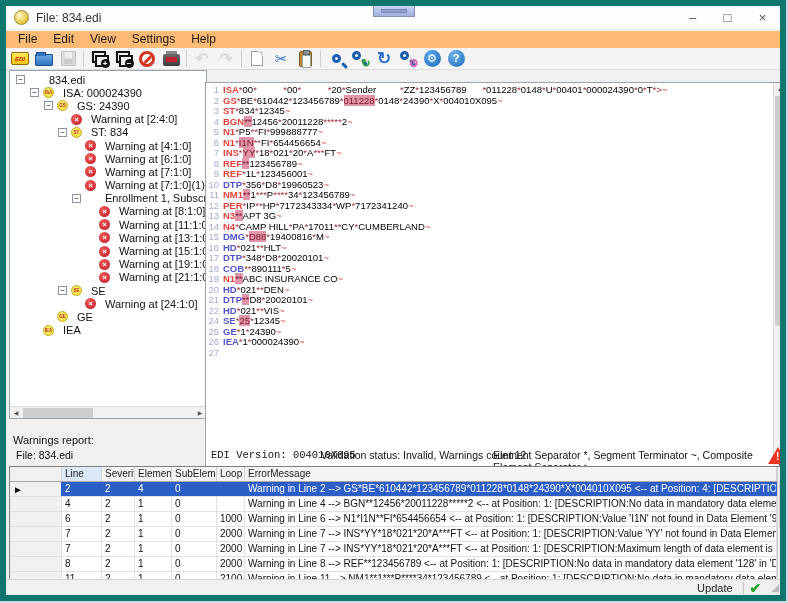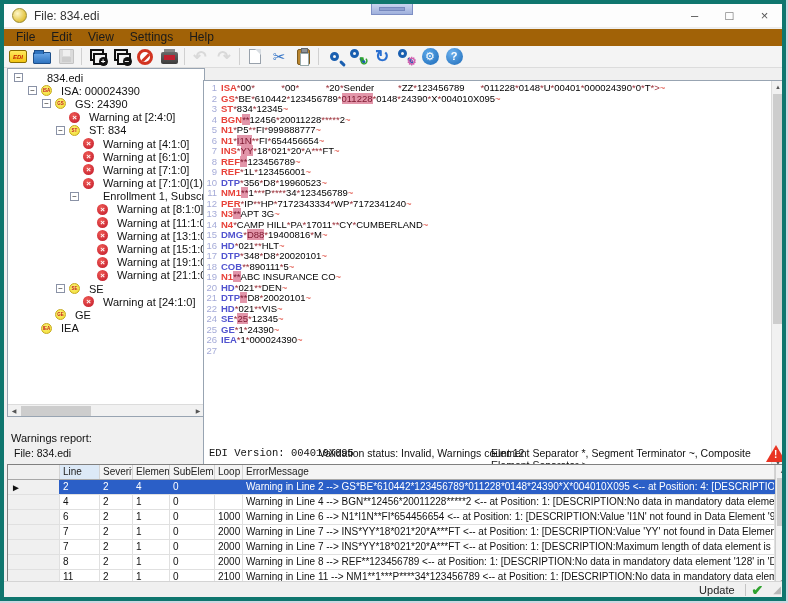--- a/index.html
+++ b/index.html
@@ -1,30 +1,30 @@
 <!DOCTYPE html>
 <html><head>
 <meta charset="utf-8">
 <style>
   html,body{margin:0;padding:0;background:#cfd6e0;}
   *{box-sizing:border-box;}
   .window{position:relative;width:786px;height:601px;margin:0;background:#f0f0f0;
-    border:4px solid #0f766e;font-family:"Liberation Sans",sans-serif;overflow:hidden;}
+    border:6px solid #0f766e;font-family:"Liberation Sans",sans-serif;overflow:hidden;}
   
   .titlebar{position:absolute;left:0;top:0;width:100%;height:24px;background:#fdfdfd;border-bottom:1px solid #ececec;}
   .app-icon{position:absolute;left:8px;top:4px;width:15px;height:15px;border-radius:50%;
     background:radial-gradient(circle at 35% 35%,#fdf6c8,#e3c33c 70%,#b99a1d);border:1px solid #9a8a30;}
   .title-text{position:absolute;left:30px;top:5px;font-size:12px;color:#333;}
   .dock-tab{position:absolute;left:367px;top:0;width:42px;height:11px;background:linear-gradient(#c9d4f0,#9fb0dc);
     border:1px solid #7e8fc4;border-top:none;}
   .dock-tab i{position:absolute;left:7px;top:3px;right:7px;height:4px;background:#8e9fd0;border:1px solid #7688bd;}
   .wctl{position:absolute;right:0;top:0;display:flex;height:24px;}
   .wctl span{width:35px;text-align:center;line-height:24px;font-size:13px;color:#555;}
   
-  .menubar{position:absolute;left:0;top:25px;width:100%;height:17px;background:#a16207;display:flex;padding-left:4px;}
+  .menubar{position:absolute;left:0;top:25px;width:100%;height:17px;background:#fdba74;display:flex;padding-left:4px;}
   .menu-item{font-size:12px;color:#1a1a1a;padding:0 8px;line-height:17px;}
   
   .toolbar{position:absolute;left:0;top:42px;width:100%;height:22px;background:#f4f4f4;
     border-bottom:1px solid #dcdcdc;display:flex;align-items:center;padding-left:2px;}
   .tb-btn{width:24px;height:21px;display:flex;align-items:center;justify-content:center;position:relative;}
   .tb-btn.disabled{opacity:.45;filter:grayscale(1);}
   .tb-sep{width:1px;height:17px;background:#d0d0d0;margin:0 3px;}
   .i-edi{width:18px;height:13px;background:linear-gradient(#ffe95e,#f2c513);border:1px solid #8a6d00;border-radius:2px;
     color:#c22000;font-size:6px;font-weight:bold;display:flex;align-items:center;justify-content:center;font-style:italic;}
   .i-folder{width:18px;height:12px;background:linear-gradient(#6aa7e8,#2f74c0);border:1px solid #1d4f8a;border-radius:1px;position:relative;margin-top:3px;}

